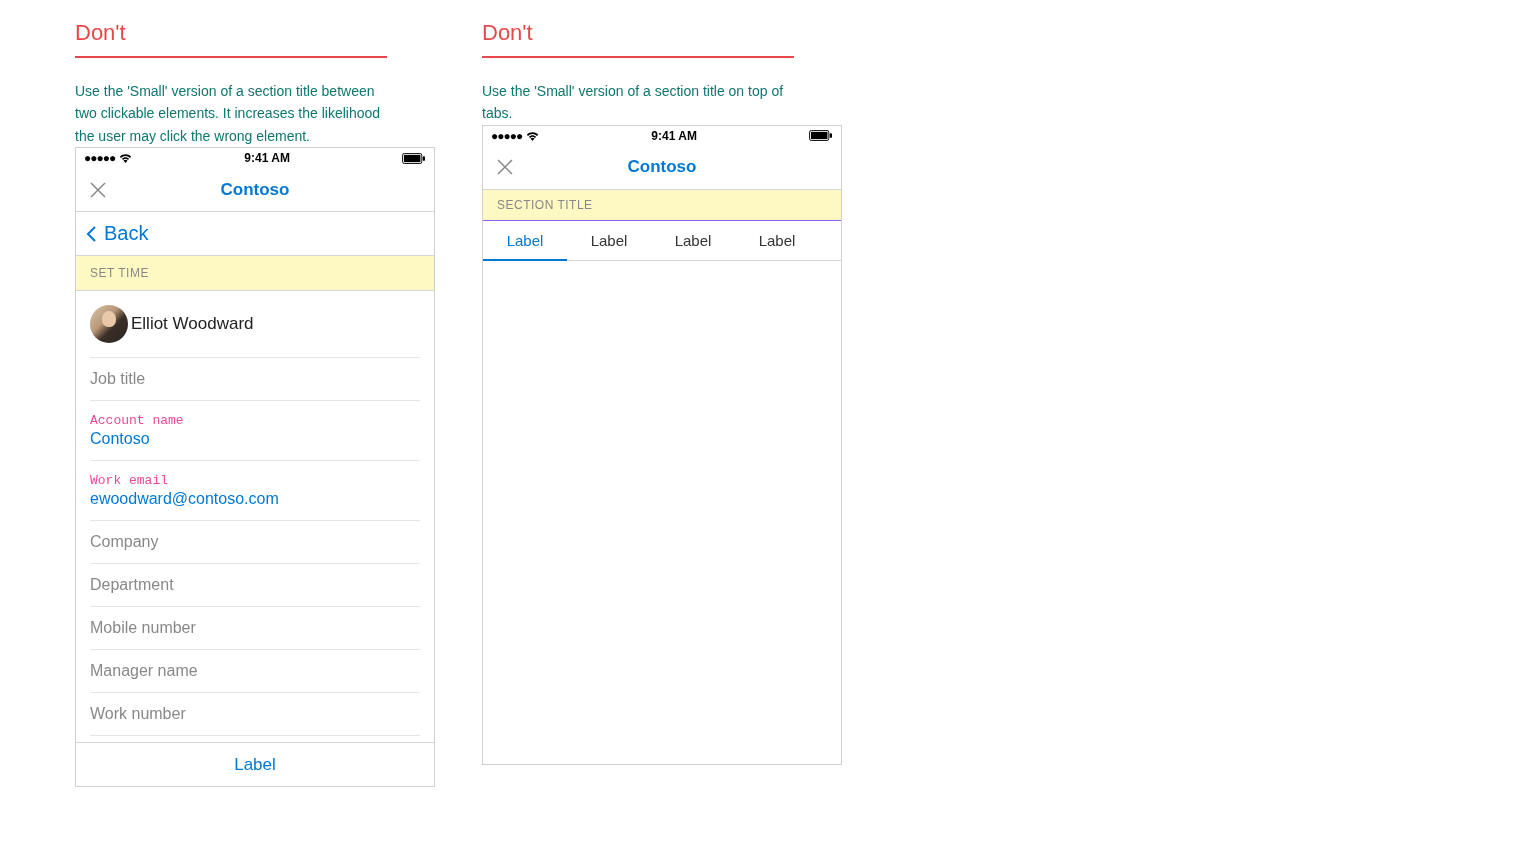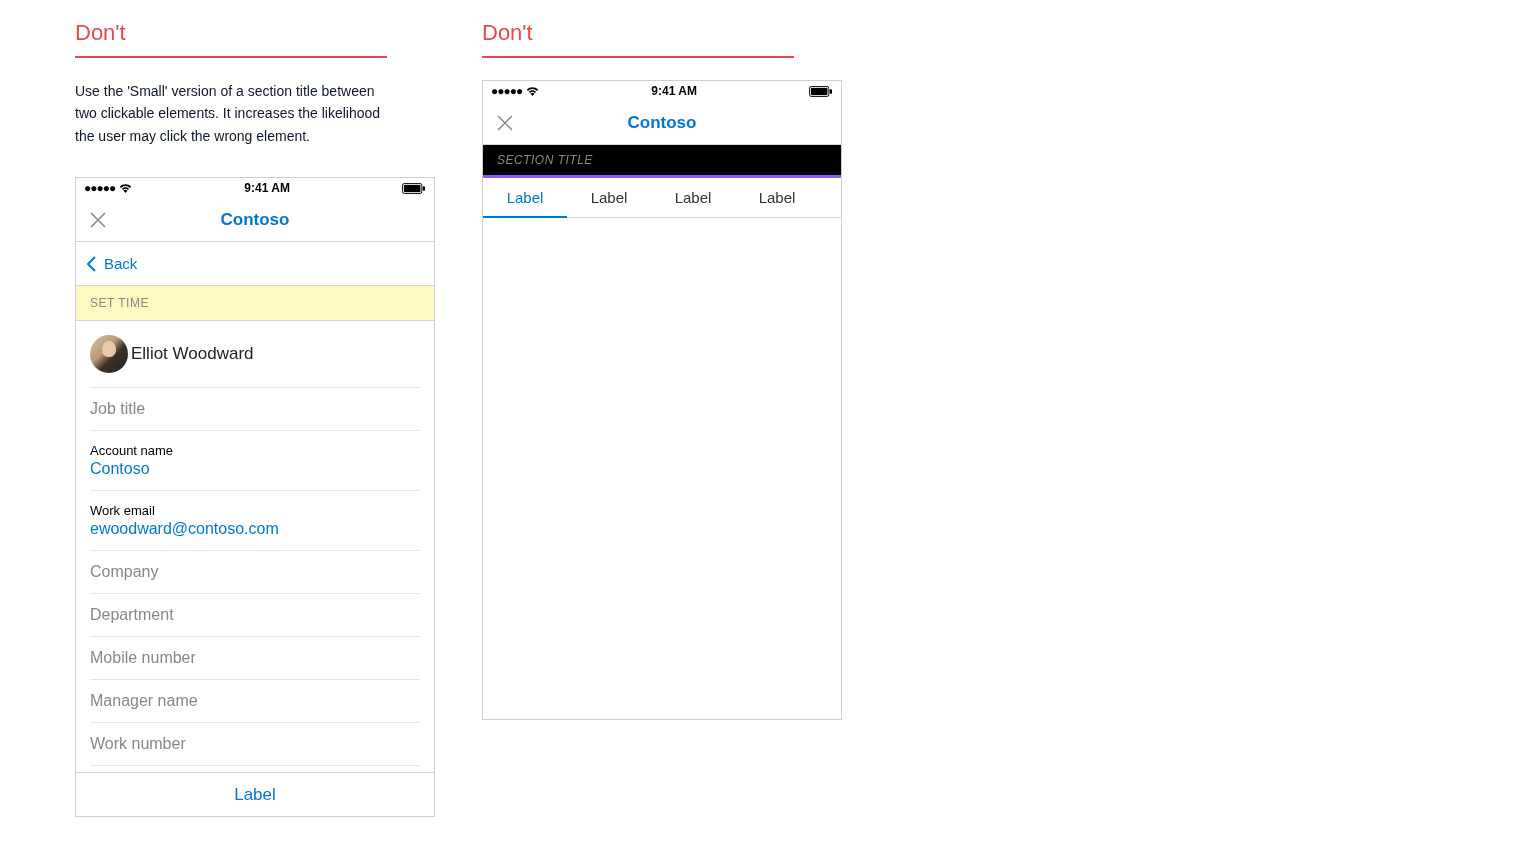--- a/index.html
+++ b/index.html
@@ -22,23 +22,22 @@
     .example-heading {
       font-size: 22px;
       font-weight: 400;
       color: #e8484c;
       padding-bottom: 10px;
       border-bottom: 2px solid #e8484c;
       margin-bottom: 22px;
     }
     .example-description {
       font-size: 14px;
-      color: #0f172a;
+      color: #0f766e;
       line-height: 1.6;
-      margin-bottom: 30px;
       max-width: 320px;
     }
     .phone {
       width: 360px;
       height: 640px;
       border: 1px solid #d0d0d0;
       background: #fff;
       display: flex;
       flex-direction: column;
       overflow: hidden;
@@ -99,21 +98,21 @@
       font-weight: 600;
       color: #0078d4;
     }
     .back-row {
       height: 44px;
       border-bottom: 1px solid #d6d6d6;
       display: flex;
       align-items: center;
       padding: 0 10px;
       color: #0078d4;
-      font-size: 15px;
+      font-size: 20px;
       gap: 6px;
     }
     .back-chevron svg {
       width: 12px;
       height: 18px;
       display: block;
     }
     .section-header {
       background: #fef9c3;
       border-bottom: 1px solid #d6d6d6;
@@ -165,45 +164,45 @@
       display: flex;
       flex-direction: column;
       justify-content: center;
     }
     .form-row.placeholder {
       color: #888;
       font-size: 16px;
     }
     .form-row .field-label {
       font-size: 13px;
-      color: #000000;
+      color: #ec4899;
       margin-bottom: 2px;
+      font-family: Liberation Mono, monospace;
     }
     .form-row .field-value {
       font-size: 16px;
       color: #0078d4;
     }
     .bottom-bar {
       height: 44px;
       border-top: 1px solid #d6d6d6;
       display: flex;
       align-items: center;
       justify-content: center;
       color: #0078d4;
       font-size: 17px;
       background: #fff;
     }
     .tabs-section-header {
-      background: #000000;
-      border-bottom: 3px solid #8b5cf6;
+      background: #fef9c3;
+      border-bottom: 1px solid #8b5cf6;
       padding: 8px 14px;
       font-size: 12px;
       color: #888;
       letter-spacing: 0.5px;
-      font-style: italic;
     }
     .tabs-row {
       display: flex;
       border-bottom: 1px solid #d6d6d6;
       height: 40px;
       text-align: center;
     }
     .tab {
       width: 84px;
       display: flex;
@@ -315,20 +314,21 @@
       </div>
 
       <div class="bottom-bar">
         <span>Label</span>
       </div>
     </div>
   </div>
 
   <div class="example">
     <h3 class="example-heading">Don't</h3>
+    <p class="example-description">Use the 'Small' version of a section title on top of tabs.</p>
 
     <div class="phone">
 
       <div class="status-bar">
         <div class="status-left">
           <span class="status-dots">●●●●●</span>
           <span class="status-wifi">
             <svg viewBox="0 0 16 12">
                 <path fill="#000" d="M8 12L10.5 9C9.8 8.4 8.9 8 8 8s-1.8.4-2.5 1L8 12zM3.5 7l1.5 1.5C6 7.5 7 7 8 7s2 .5 3 1.5L12.5 7C11.2 5.8 9.6 5 8 5S4.8 5.8 3.5 7zM1 4.5L2.5 6C4 4.5 6 3.5 8 3.5s4 1 5.5 2.5L15 4.5C13 2.5 10.5 1.5 8 1.5S3 2.5 1 4.5z"></path>
               </svg>

